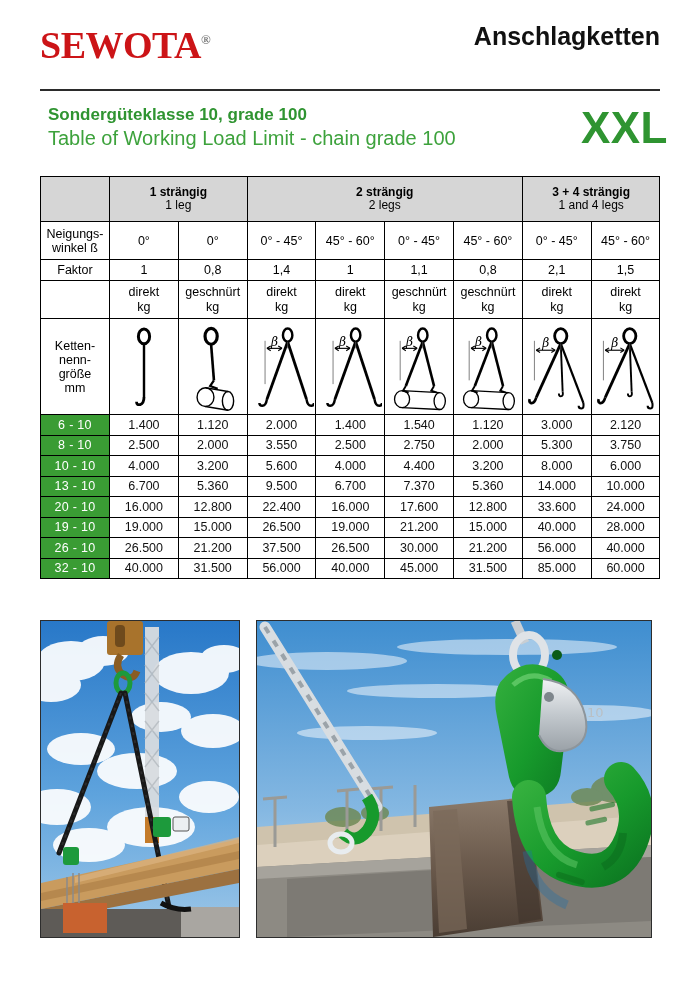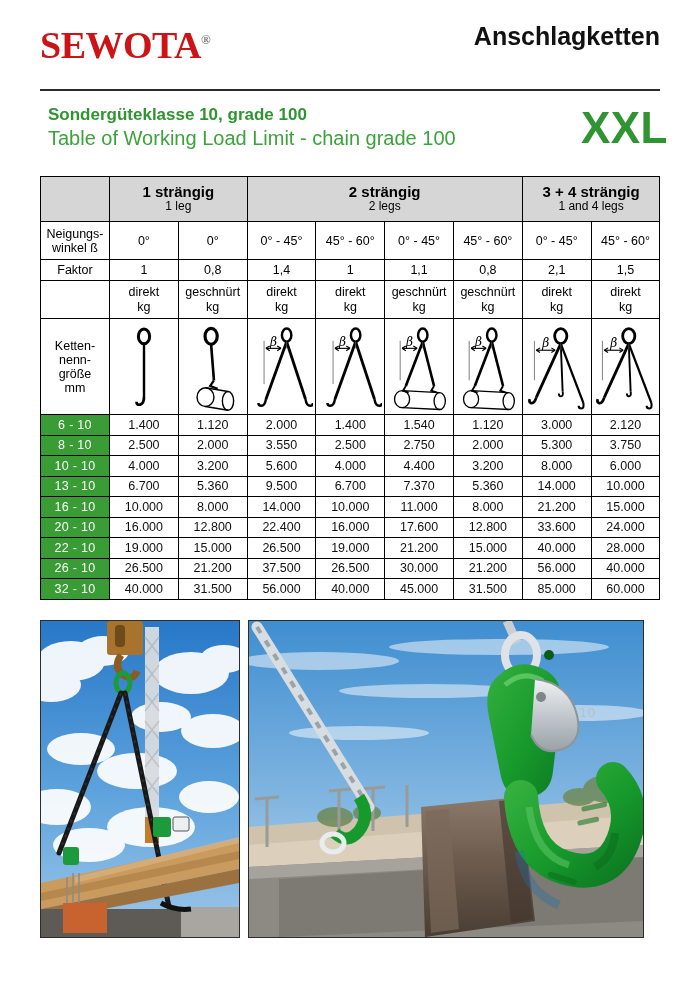--- a/index.html
+++ b/index.html
@@ -75,21 +75,21 @@
     font-weight:normal;
     background:#fff;
   }
   col.lab{width:69px;}
   col.dc{width:68.8px;}
 
   .grp{
     background:#d6d6d6 !important;
     height:44px;
   }
-  .grp .g1{font-size:15px;font-weight:bold;line-height:1.1;}
+  .grp .g1{font-size:12px;font-weight:bold;line-height:1.1;}
   .grp .g2{font-size:12px;font-weight:normal;line-height:1.15;}
   .grp-blank{background:#d6d6d6 !important;}
 
   .rowlab{
     text-align:left;
     font-weight:bold;
     font-size:12.5px;
     padding-left:4px;
     line-height:1.12;
     background:#fff;
@@ -125,21 +125,21 @@
   
   .photos{
     position:absolute;left:40px;top:620px;width:620px;height:316px;
   }
   .ph{
     position:absolute;top:0;height:316px;
     border:1px solid #2d2d2d;
     overflow:hidden;
   }
   .ph-left{left:0;width:198px;}
-  .ph-right{left:208px;width:394px;}
+  .ph-right{left:216px;width:394px;}
   .ph svg{display:block;width:100%;height:100%;}
 </style>
 </head>
 <body>
 
 <div class="page">
 
   <div class="header">
     <div class="brand"><span>SEWOTA</span><span class="reg">®</span></div>
     <div class="head-right">
@@ -425,43 +425,32 @@
         <td class="val">6.700</td>
         <td class="val">5.360</td>
         <td class="val">9.500</td>
         <td class="val">6.700</td>
         <td class="val">7.370</td>
         <td class="val">5.360</td>
         <td class="val">14.000</td>
         <td class="val">10.000</td>
       </tr>
       <tr class="datarow">
-        <td class="sizecell">16 - 10</td>
-        <td class="val">10.000</td>
-        <td class="val">8.000</td>
-        <td class="val">14.000</td>
-        <td class="val">10.000</td>
-        <td class="val">11.000</td>
-        <td class="val">8.000</td>
-        <td class="val">21.200</td>
-        <td class="val">15.000</td>
-      </tr>
-      <tr class="datarow">
         <td class="sizecell">20 - 10</td>
         <td class="val">16.000</td>
         <td class="val">12.800</td>
         <td class="val">22.400</td>
         <td class="val">16.000</td>
         <td class="val">17.600</td>
         <td class="val">12.800</td>
         <td class="val">33.600</td>
         <td class="val">24.000</td>
       </tr>
       <tr class="datarow">
-        <td class="sizecell">22 - 10</td>
+        <td class="sizecell">19 - 10</td>
         <td class="val">19.000</td>
         <td class="val">15.000</td>
         <td class="val">26.500</td>
         <td class="val">19.000</td>
         <td class="val">21.200</td>
         <td class="val">15.000</td>
         <td class="val">40.000</td>
         <td class="val">28.000</td>
       </tr>
       <tr class="datarow">

